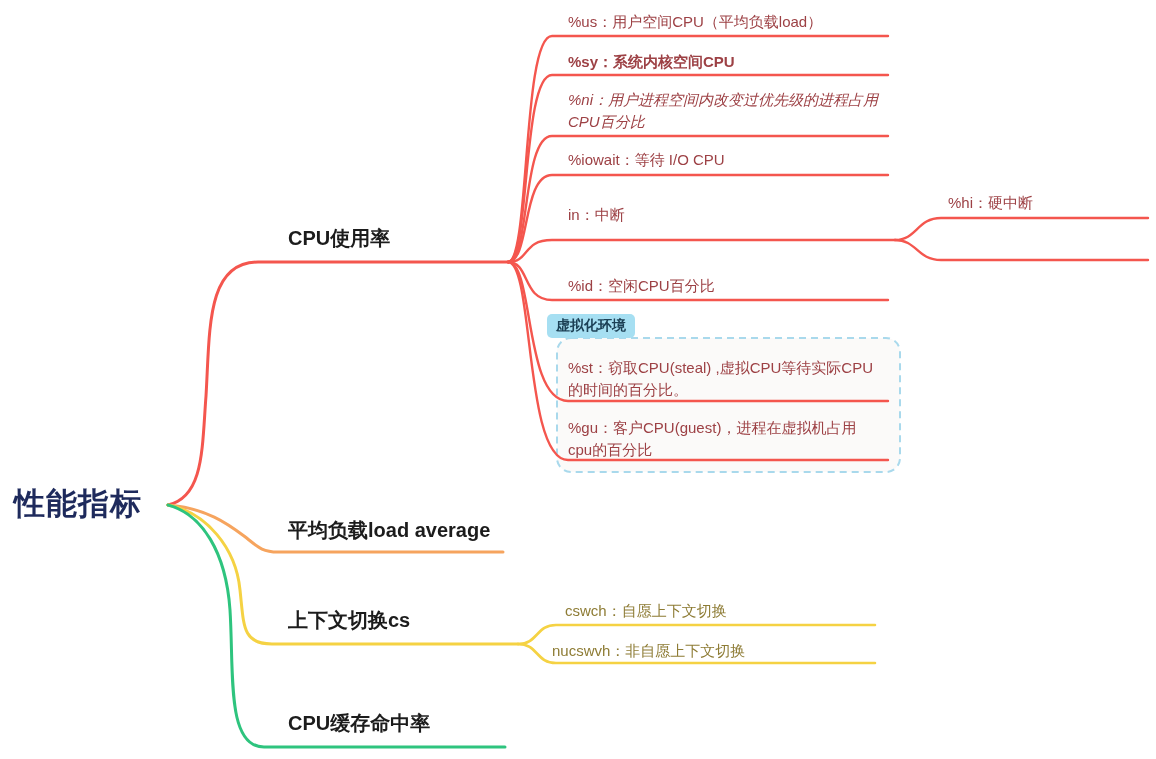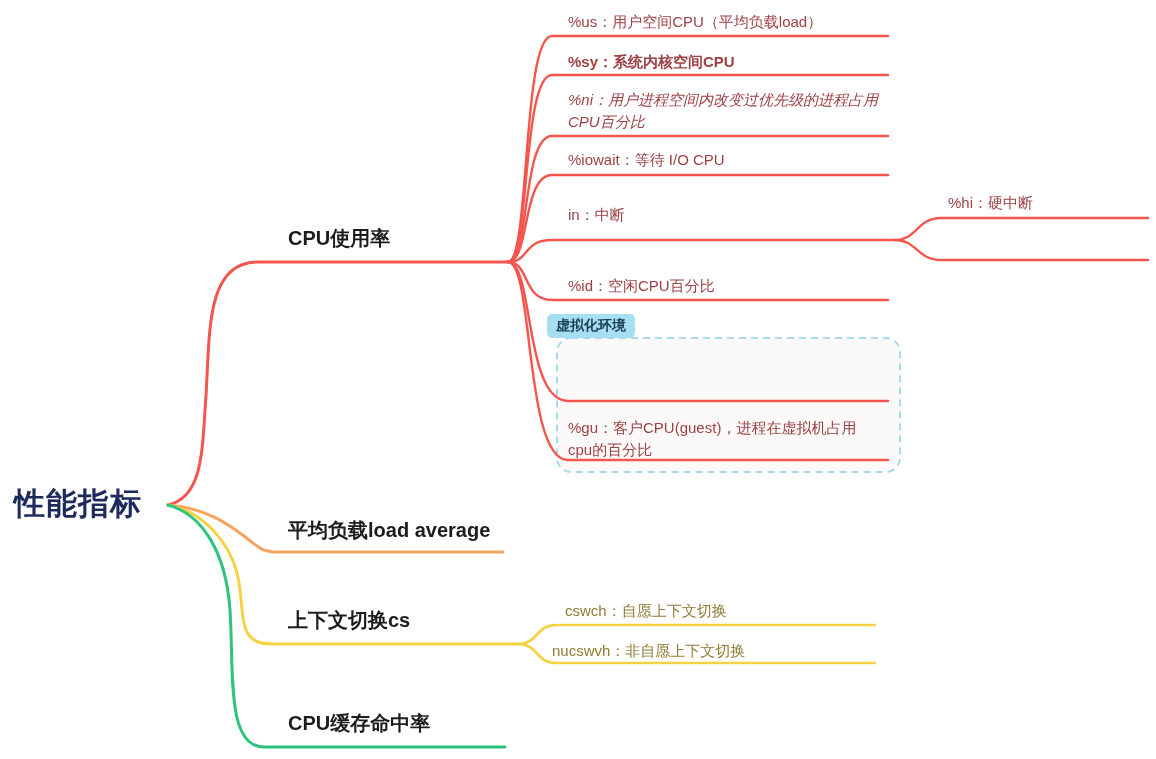--- a/index.html
+++ b/index.html
@@ -59,19 +59,21 @@
   <div class="label red-item" style="left:568px;top:11px;">%us：用户空间CPU（平均负载load）</div>
   <div class="label red-item" style="left:568px;top:51px;font-weight:bold;">%sy：系统内核空间CPU</div>
   <div class="label red-item" style="left:568px;top:89px;font-style:italic;">%ni：用户进程空间内改变过优先级的进程占用
 CPU百分比</div>
   <div class="label red-item" style="left:568px;top:149px;">%iowait：等待 I/O CPU</div>
   <div class="label red-item" style="left:568px;top:204px;">in：中断</div>
   <div class="label red-item" style="left:948px;top:192px;">%hi：硬中断</div>
   <div class="label red-item" style="left:568px;top:275px;">%id：空闲CPU百分比</div>
 
   <div class="group-chip" style="left:547px;top:314px;">虚拟化环境</div>
+  <div class="label red-item" style="left:568px;top:357px;">%st：窃取CPU(steal) ,虚拟CPU等待实际CPU
+的时间的百分比。</div>
   <div class="label red-item" style="left:568px;top:417px;">%gu：客户CPU(guest)，进程在虚拟机占用
 cpu的百分比</div>
 
   <div class="label olive-item" style="left:565px;top:600px;">cswch：自愿上下文切换</div>
   <div class="label olive-item" style="left:552px;top:640px;">nucswvh：非自愿上下文切换</div>
 
 </div>
 
 </body></html>

